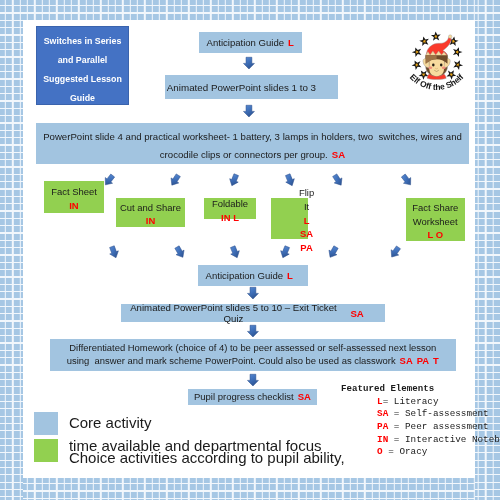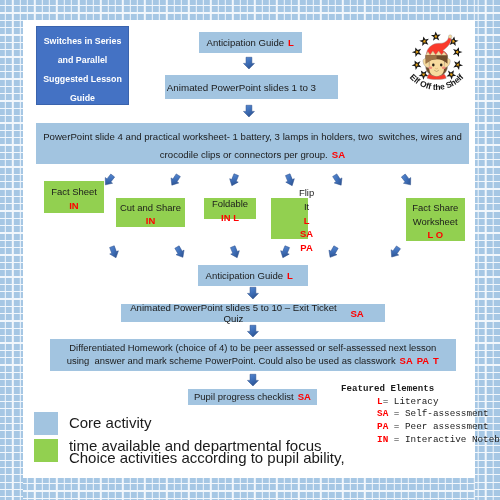--- a/index.html
+++ b/index.html
@@ -353,20 +353,21 @@
     <span>Pupil progress checklist</span>
       <span class="red sp">SA</span>
   </div>
 
   <div id="featured">
     <div id="feat-head">Featured Elements</div>
     <div class="feat-row"><span class="red">L</span><span>= </span><span>Literacy</span></div>
     <div class="feat-row"><span class="red">SA</span><span> = </span><span>Self-assessment</span></div>
     <div class="feat-row"><span class="red">PA</span><span> = </span><span>Peer assessment</span></div>
     <div class="feat-row"><span class="red">IN</span><span> = </span><span>Interactive Notebook</span></div>
+    <div class="feat-row"><span class="red">O</span><span> = </span><span>Oracy</span></div>
   </div>
 
   <div id="sw-core"></div>
   <div id="sw-choice"></div>
   <div id="key-core-label" class="key-label">Core activity</div>
   <div id="key-choice-label" class="key-label">
     <div>time available and departmental focus</div>
     <div>Choice activities according to pupil ability,</div>
   </div>
 

